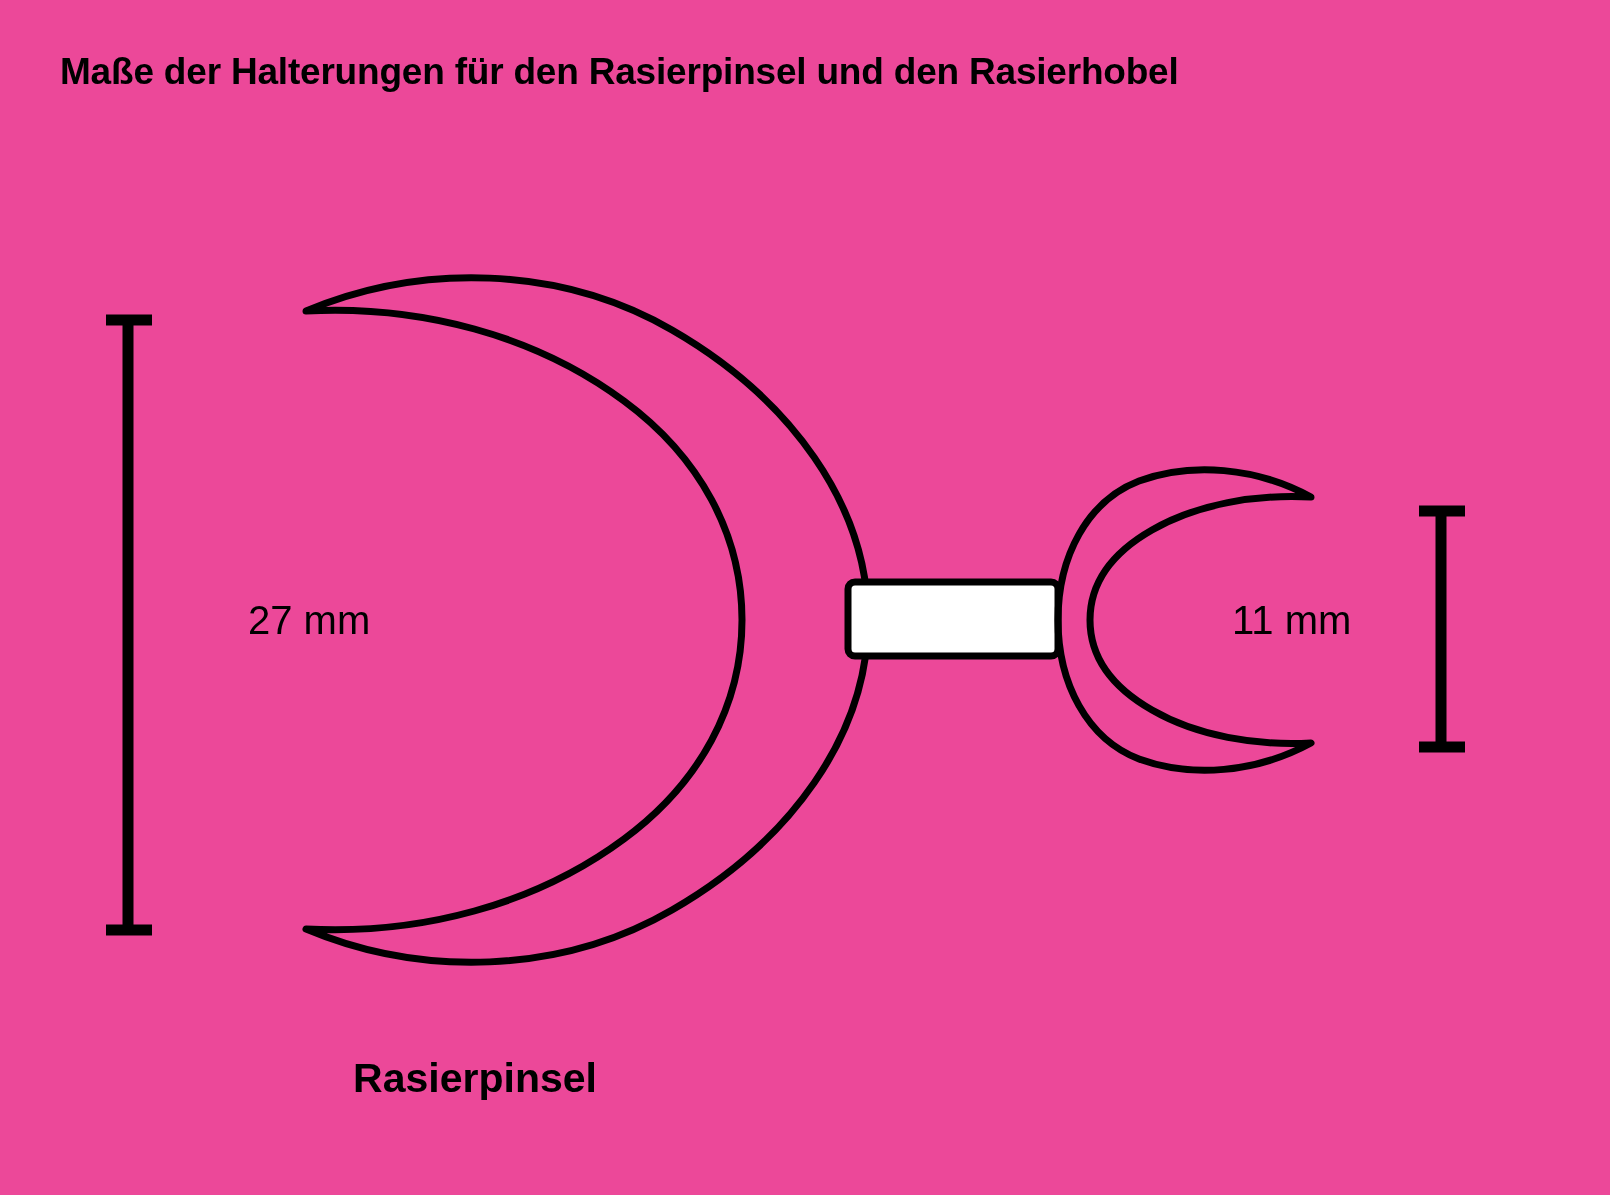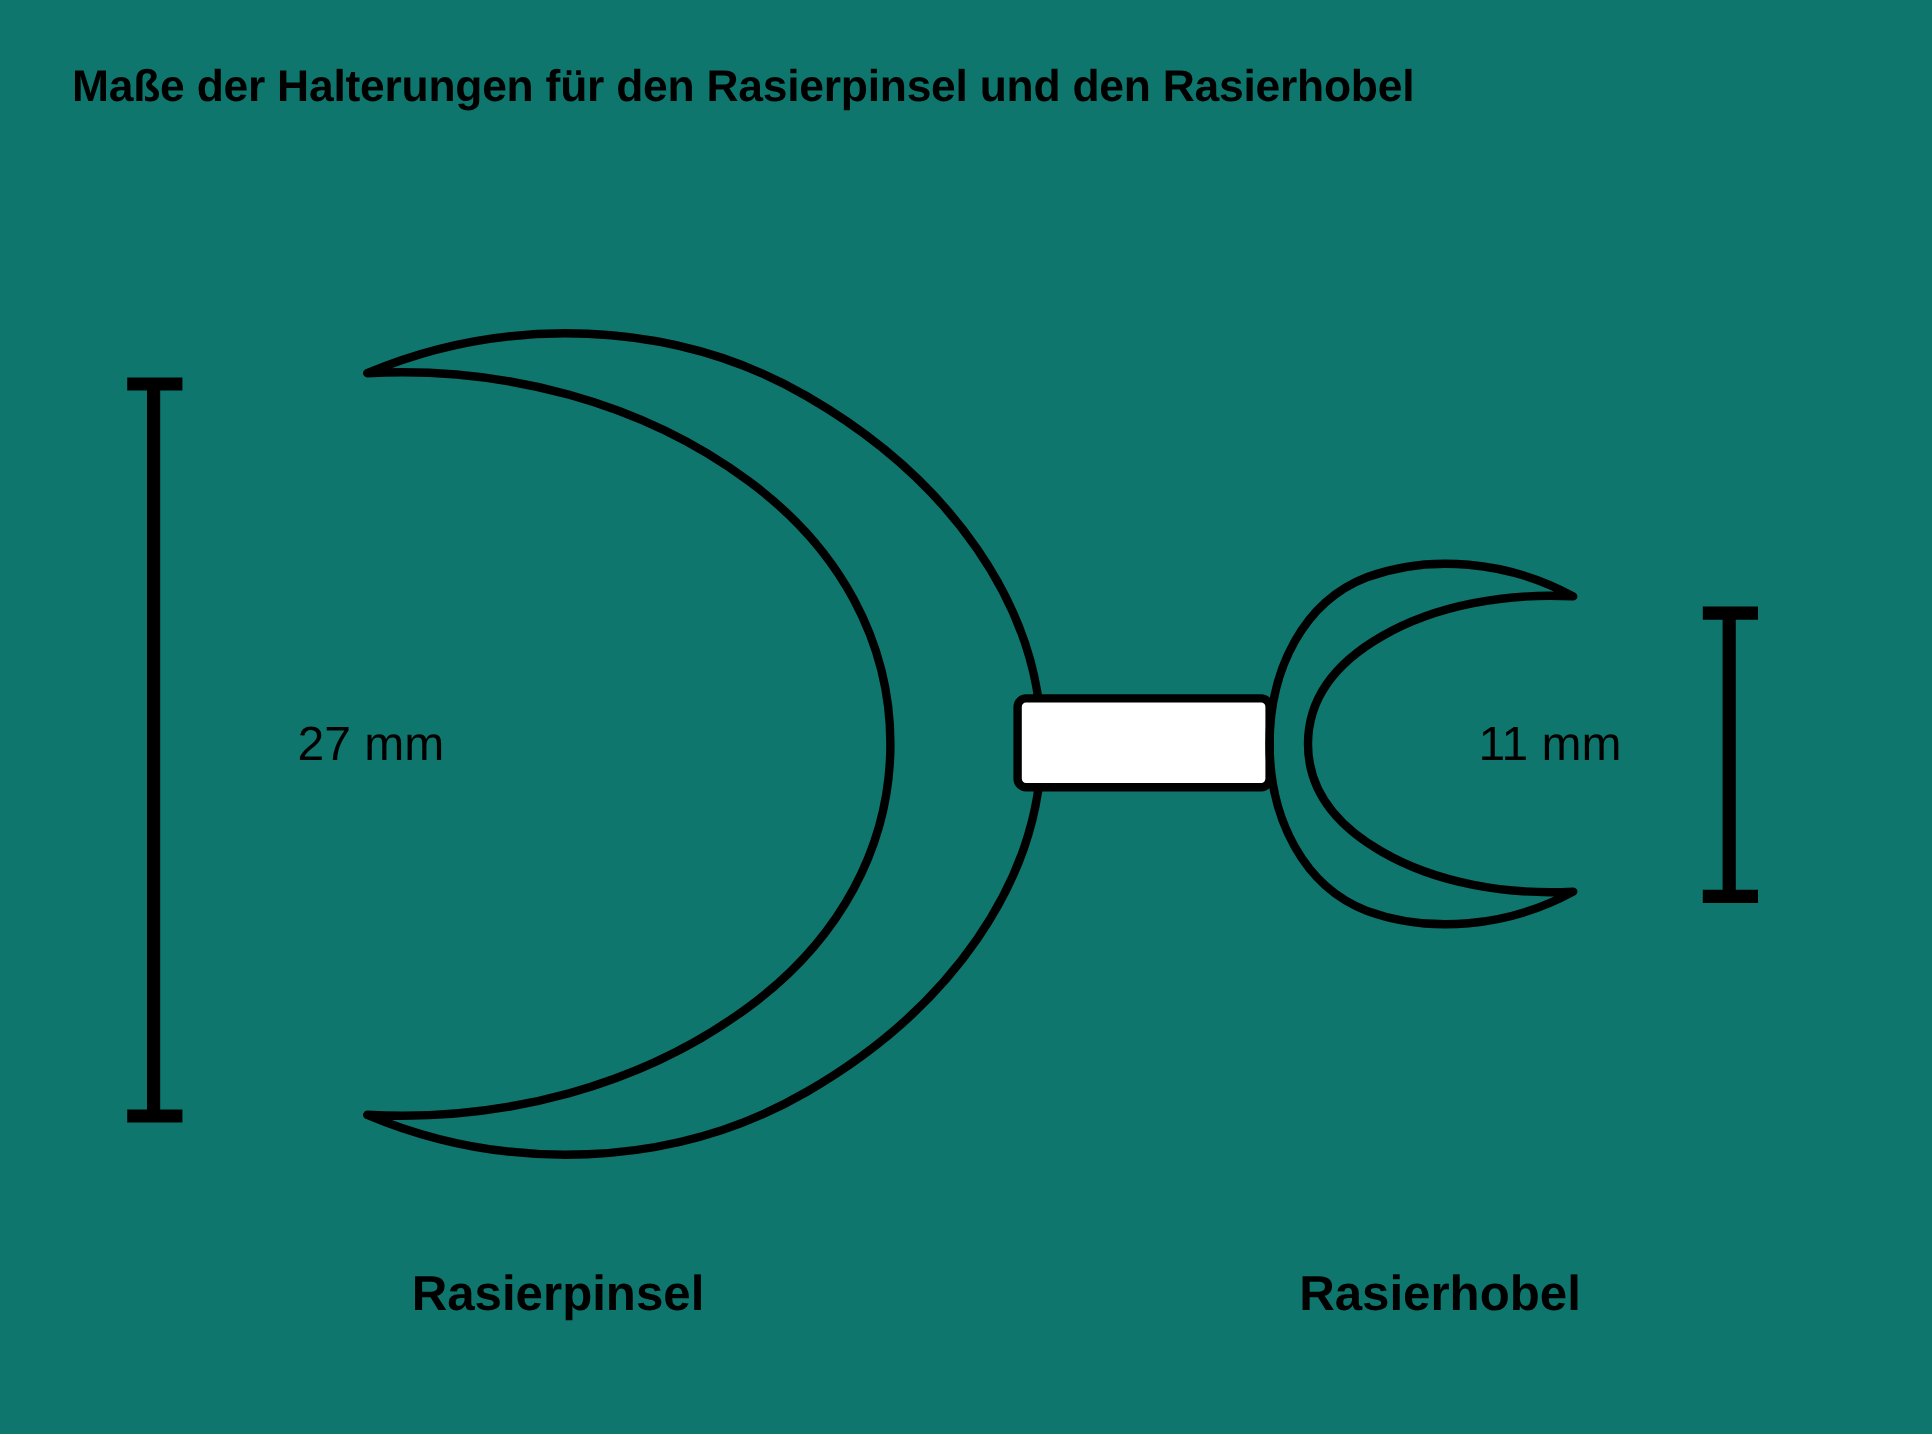--- a/index.html
+++ b/index.html
@@ -9,21 +9,21 @@
     background: #ffffff;
   }
   body {
     font-family: "Liberation Sans", sans-serif;
     color: #000000;
   }
   #page {
     position: relative;
     width: 1610px;
     height: 1195px;
-    background: #0f766e;
+    background: #ec4899;
     overflow: hidden;
   }
   #diagram-title {
     position: absolute;
     left: 60px;
     top: 52px;
     font-size: 37px;
     font-weight: bold;
     letter-spacing: -0.2px;
     white-space: nowrap;
@@ -47,21 +47,21 @@
   #dim-label-left  { left: 216px; top: 600px; margin-left: 32px; }
   #dim-label-right { left: 1232px; top: 600px; }
   .part-caption {
     position: absolute;
     font-size: 41px;
     font-weight: bold;
     white-space: nowrap;
     text-align: center;
     line-height: 1;
   }
-  #caption-brush { left: 245px; top: 1058px; width: 440px; }
+  #caption-brush { left: 255px; top: 1058px; width: 440px; }
   #caption-razor { left: 980px; top: 1058px; width: 440px; }
 </style>
 </head>
 <body>
 
 <div id="page">
 
   <div id="diagram-title">Maße der Halterungen für den Rasierpinsel und den Rasierhobel</div>
 
   <svg id="drawing" viewBox="0 0 1610 1195">
@@ -105,15 +105,14 @@
     </g>
 
   </svg>
 
   <div class="dim-label" id="dim-label-left">27 mm</div>
 
   <div class="dim-label" id="dim-label-right">11 mm</div>
 
   <div class="part-caption" id="caption-brush">Rasierpinsel</div>
 
-  <div class="part-caption" id="caption-razor">Rasierhobel</div>
 
 </div>
 
 </body></html>

